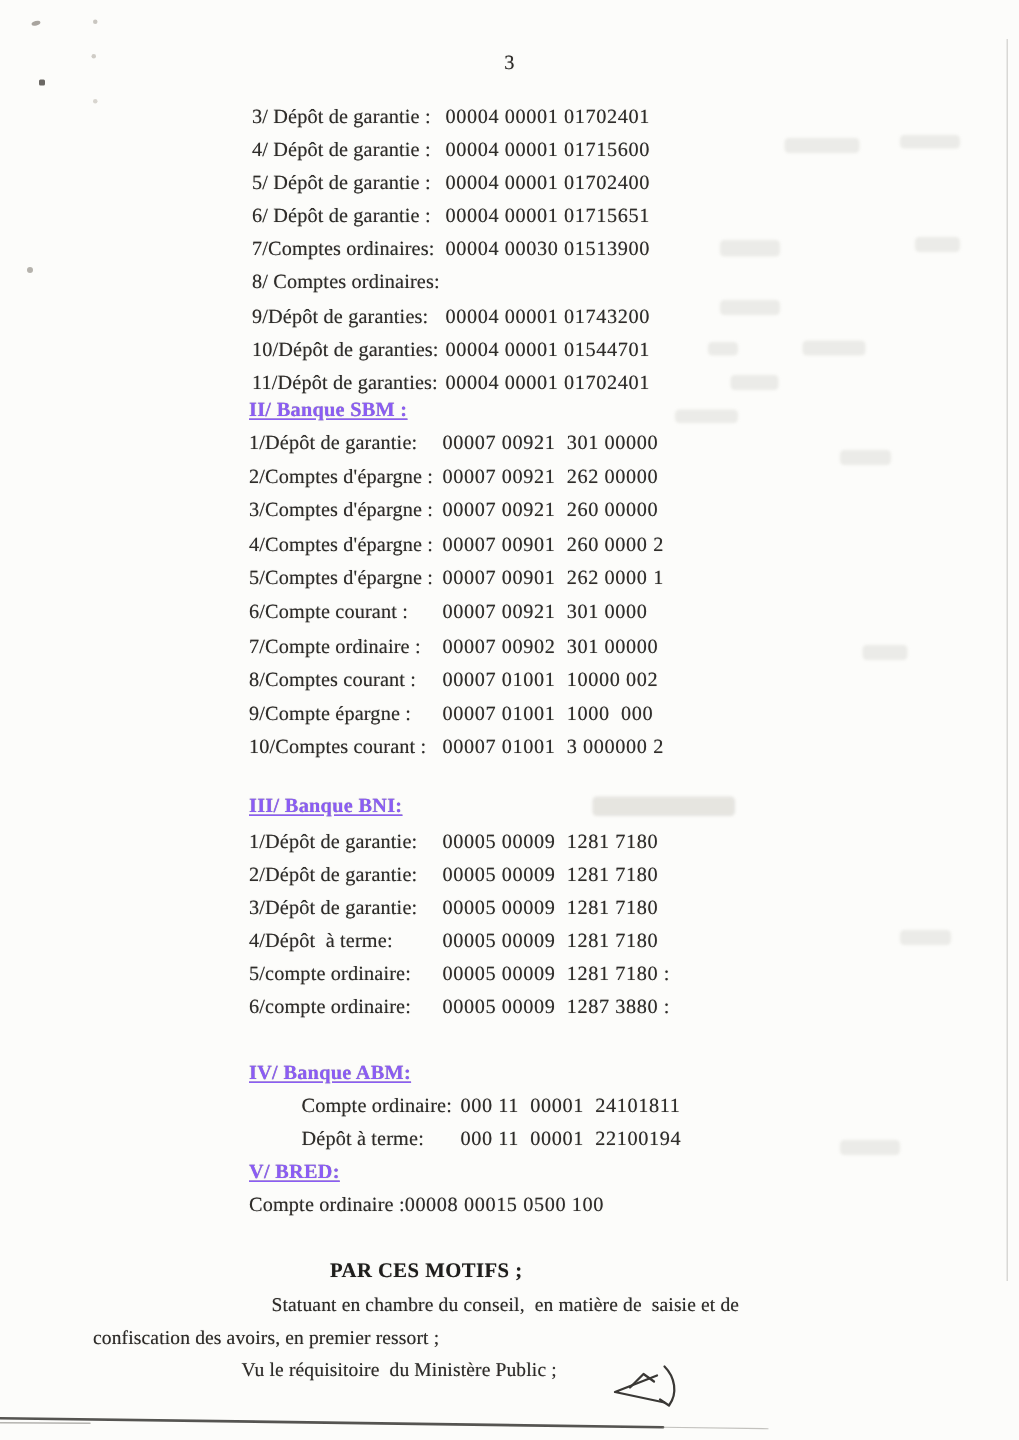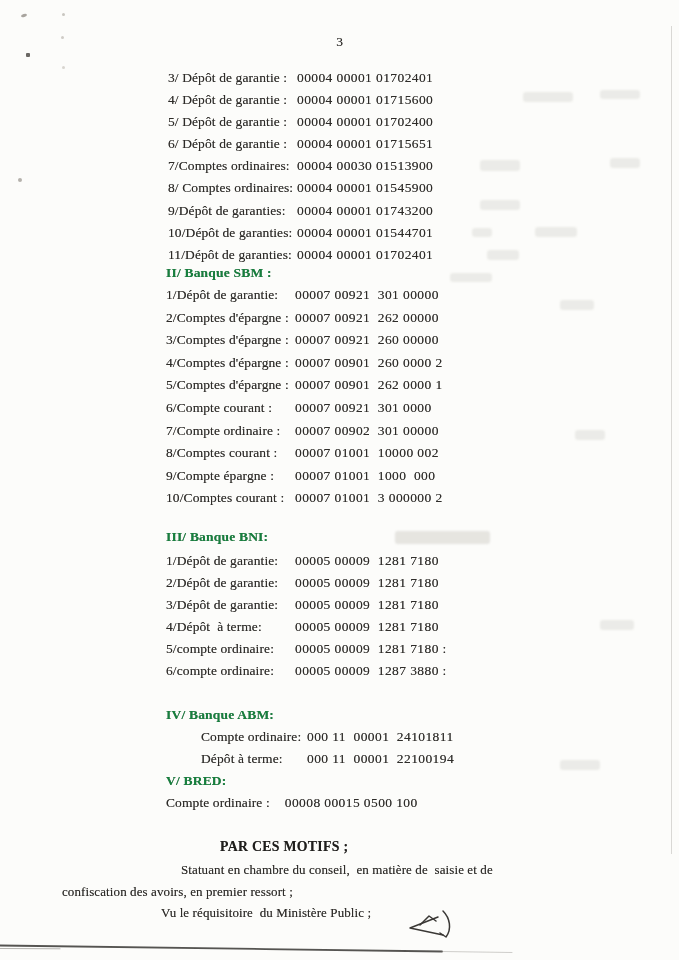--- a/index.html
+++ b/index.html
@@ -12,25 +12,25 @@
   }
   .pageno{position:absolute;top:34px;left:0;width:679px;text-align:center;font-size:13.5px;}
   .sec{position:absolute;left:168px;}
   .acct{display:flex;font-size:13.5px;}
   .r1 .acct{line-height:22.1px;}
   .r2 .acct{line-height:22.6px;}
   .r3 .acct{line-height:22px;}
   .r45 .acct{line-height:22px;}
   .lbl{flex:none;width:129px;letter-spacing:.1px;white-space:pre;}
   .lbl.w106{width:106px;margin-left:35px;}
-  .lbl.auto{width:auto;margin-right:15px;}
+  .lbl.auto{width:auto;margin-right:0;}
   .val{white-space:pre;letter-spacing:.4px;}
   .bhead{
-    font-weight:bold;font-size:13.5px;line-height:22px;letter-spacing:.2px;color:#15803d;
-    text-underline-offset:2px;
+    font-weight:bold;font-size:13.5px;line-height:22px;letter-spacing:.2px;color:#8b5cf6;
+    text-decoration:underline;text-underline-offset:2px;
   }
   .bhead.gap{margin-bottom:2px;}
   .motifs-title{position:absolute;left:220px;top:836px;font-weight:bold;font-size:13.8px;line-height:21px;letter-spacing:.3px;color:#1f1e1c;text-align:center;}
   .pline{position:absolute;font-size:13px;line-height:21.3px;white-space:pre;letter-spacing:.1px;}
   .pl1{left:161px;top:859px;margin-left:20px;}
   .pl2{left:62px;top:881px;}
   .pl3{left:161px;top:902px;}
   .sm{position:absolute;background:rgba(172,169,159,.20);border-radius:3px;filter:blur(1.2px);}
   .pk{position:absolute;border-radius:50%;}
   .redge{position:absolute;left:671px;top:26px;width:1px;height:828px;background:rgba(176,174,168,.45);}
@@ -59,21 +59,20 @@
     <div class="acct">
         <span class="lbl">6/ Dépôt de garantie :</span>
         <span class="val">00004 00001 01715651</span>
       </div>
     <div class="acct">
         <span class="lbl">7/Comptes ordinaires:</span>
         <span class="val">00004 00030 01513900</span>
       </div>
     <div class="acct">
         <span class="lbl">8/ Comptes ordinaires:</span>
-        <span class="val">00004 00001 01545900</span>
       </div>
     <div class="acct">
         <span class="lbl">9/Dépôt de garanties:</span>
         <span class="val">00004 00001 01743200</span>
       </div>
     <div class="acct">
         <span class="lbl">10/Dépôt de garanties:</span>
         <span class="val">00004 00001 01544701</span>
       </div>
     <div class="acct">

